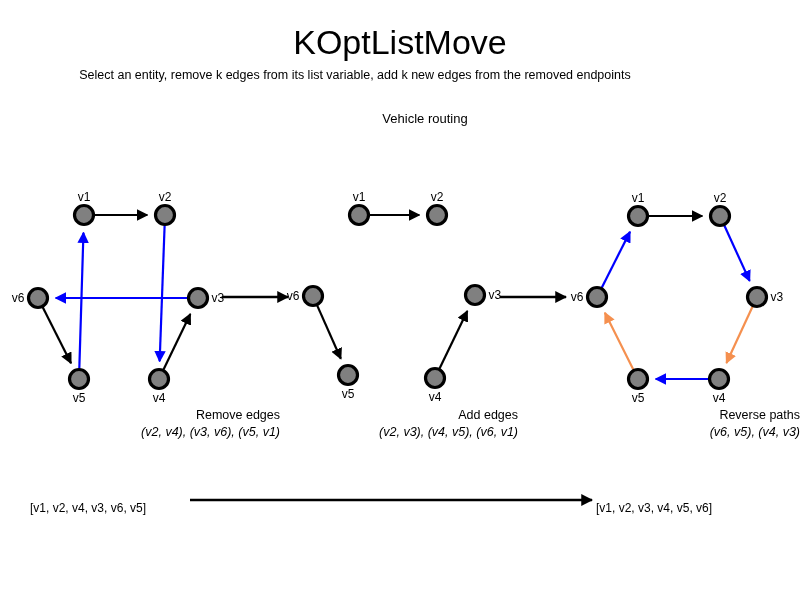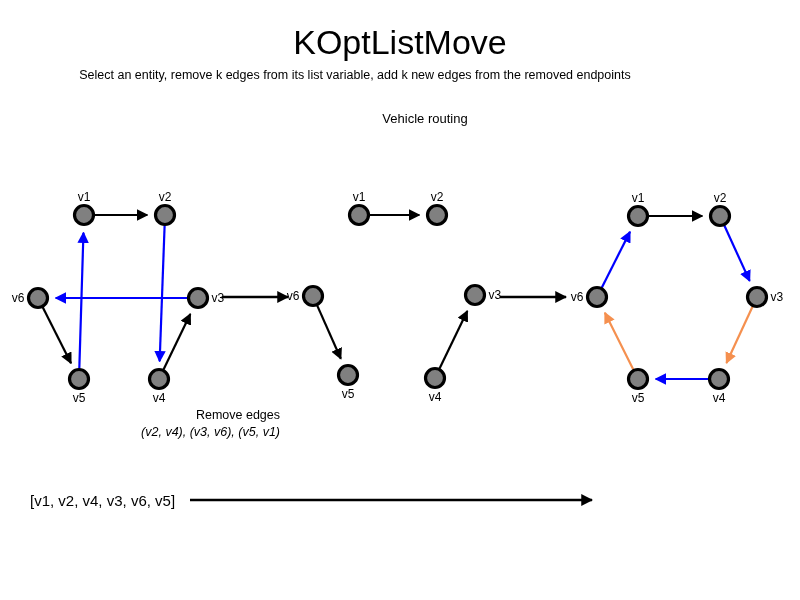--- a/index.html
+++ b/index.html
@@ -97,23 +97,23 @@
   .caption .cap-line2 { display: block; font-style: italic; }
   .bottom-row {
     position: absolute;
     left: 0;
     top: 488px;
     width: 800px;
     height: 30px;
   }
   .bottom-text {
     position: absolute;
-    font-size: 15px;
+    font-size: 12px;
     line-height: 17px;
-    top: 4px;
+    top: 12px;
     white-space: nowrap;
   }
   .bottom-left { left: 30px; }
   .bottom-right { left: 596px; }
 </style>
 </head>
 <body>
 
 <div id="root">
 
@@ -234,19 +234,28 @@
     <g id="bottom-arrow-layer">
         <line x1="190" y1="500" x2="592" y2="500" class="transition-arrow" marker-end="url(#arrow-transition)"></line>
       </g>
   </svg>
 
   <div class="caption" style="left:0px; top:407px; width:280px;">
     <span class="cap-line1">Remove edges</span>
     <span class="cap-line2">(v2, v4), (v3, v6), (v5, v1)</span>
   </div>
 
-
+  <div class="caption" style="left:268px; top:407px; width:250px;">
+    <span class="cap-line1">Add edges</span>
+    <span class="cap-line2">(v2, v3), (v4, v5), (v6, v1)</span>
+  </div>
+
+  <div class="caption" style="left:570px; top:407px; width:230px;">
+    <span class="cap-line1">Reverse paths</span>
+    <span class="cap-line2">(v6, v5), (v4, v3)</span>
+  </div>
 
   <div class="bottom-row">
     <span class="bottom-text bottom-left">[v1, v2, v4, v3, v6, v5]</span>
+    <span class="bottom-text bottom-right">[v1, v2, v3, v4, v5, v6]</span>
   </div>
 
 </div>
 
 </body></html>

